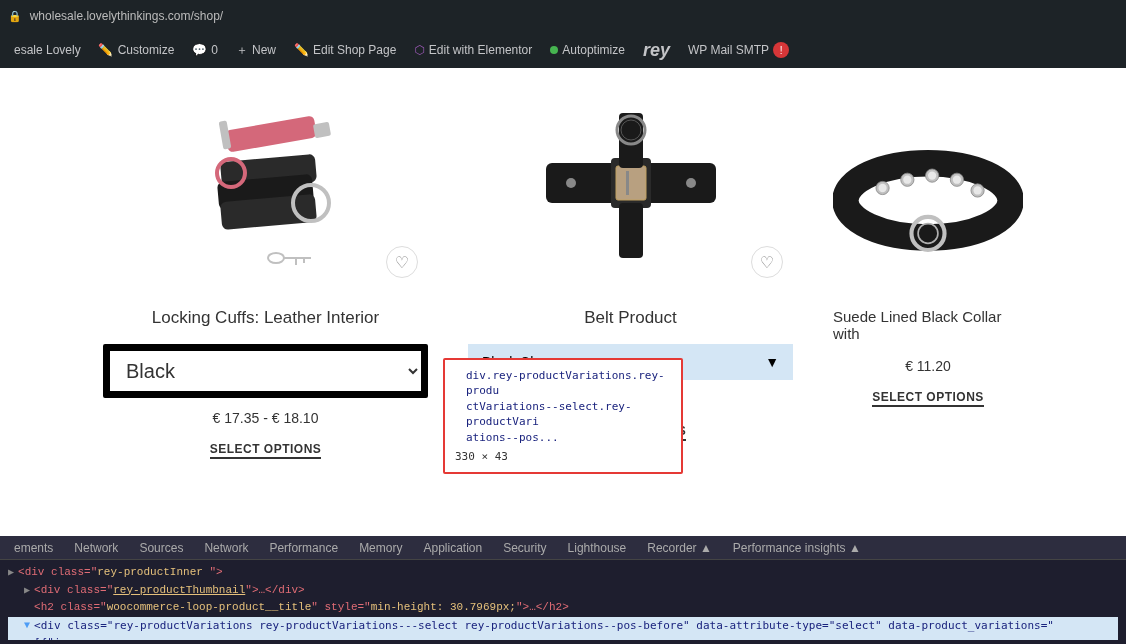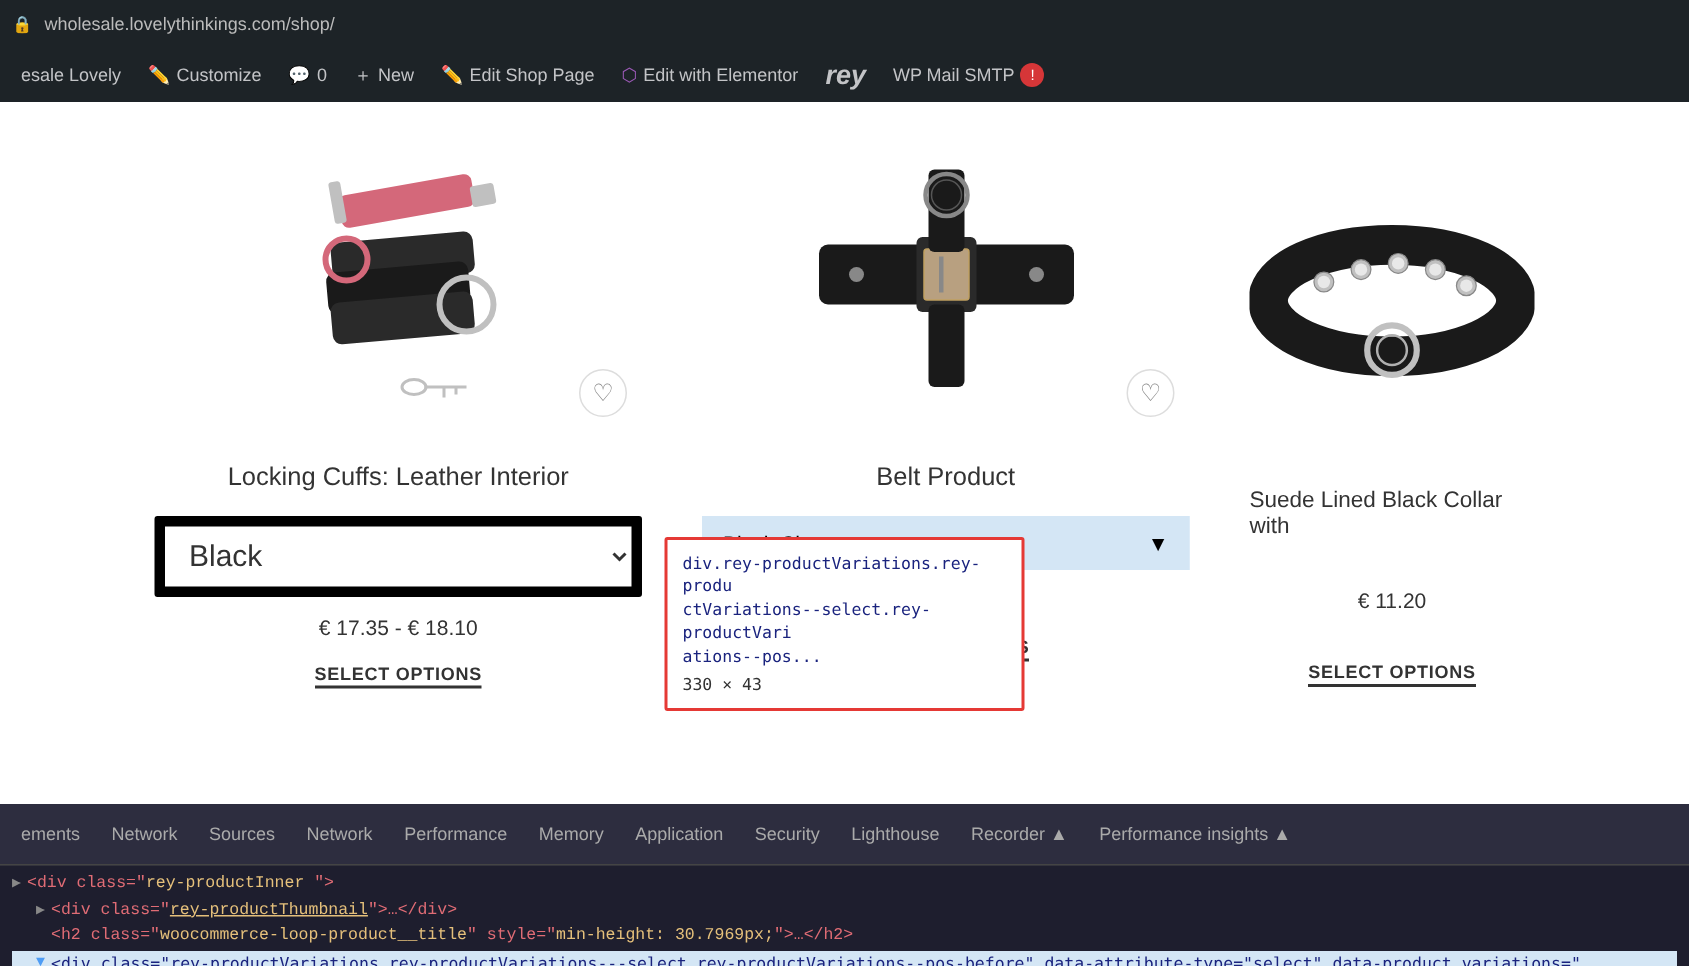--- a/index.html
+++ b/index.html
@@ -200,21 +200,21 @@
     .devtools-panel {
       background: #1e1e2e;
       height: 108px;
       position: relative;
       overflow: hidden;
     }
 
     .devtools-tabs {
       display: flex;
       background: #2d2d3f;
-      height: 41px;
+      height: 24px;
       align-items: center;
       padding: 0 4px;
       gap: 0;
       border-bottom: 1px solid #444;
     }
     .devtools-tab {
       color: #aaa;
       font-size: 12px;
       padding: 0 10px;
       height: 28px;
@@ -263,20 +263,24 @@
     <span>New</span>
   </div>
   <div class="wp-toolbar-item">
     <span>✏️</span>
     <span>Edit Shop Page</span>
   </div>
   <div class="wp-toolbar-item">
     <span style="color:#9b59b6;">⬡</span>
     <span>Edit with Elementor</span>
   </div>
+  <div class="wp-toolbar-item">
+    <span class="autoptimize-dot"></span>
+    <span>Autoptimize</span>
+  </div>
   <div class="wp-toolbar-item rey-logo">
     <span>rey</span>
   </div>
   <div class="wp-toolbar-item">
     <span>WP Mail SMTP</span>
     <span class="wp-mail-badge">!</span>
   </div>
 </div>
 
 <div class="shop-area">
@@ -333,38 +337,38 @@
         <circle cx="100" cy="22" r="14" fill="none" stroke="#888" stroke-width="3"></circle>
         <circle cx="100" cy="22" r="10" fill="none" stroke="#555" stroke-width="1"></circle>
 
         <circle cx="40" cy="75" r="5" fill="#888"></circle>
         <circle cx="160" cy="75" r="5" fill="#888"></circle>
       </svg>
       <div class="wishlist-btn">♡</div>
     </div>
 
     <div class="selector-tooltip" style="position:absolute; top:270px; left:-5px;">
-      <div style="color:#1a237e; font-family: monospace; font-size:11px; line-height:1.4;">div.rey-productVariations.rey-produ<br>ctVariations--select.rey-productVari<br>ations--pos...</div>
+      <div style="color:#1a237e; font-family: monospace; font-size:11px; line-height:1.4;margin-left:11px;">div.rey-productVariations.rey-produ<br>ctVariations--select.rey-productVari<br>ations--pos...</div>
       <div class="tooltip-size">330 × 43</div>
     </div>
 
     <h3 class="product-title">Belt Product</h3>
 
     <div style="width:100%; position:relative; margin-bottom:12px;">
       <div style="background:#d4e6f5; border:2px solid #d4e6f5; width:100%; padding:8px 12px; font-size:14px; display:flex; align-items:center; justify-content:space-between; cursor:pointer;">
         <span>Black Cherry</span>
         <span>▼</span>
       </div>
     </div>
 
     <div class="product-price">€ 17.80</div>
     <button class="select-options-btn">SELECT OPTIONS</button>
   </div>
 
-  <div class="product-card product-card-right" style="width:230px; overflow:hidden;gap:17px;">
+  <div class="product-card product-card-right" style="width:230px; overflow:hidden;">
     <div class="product-image-wrap">
 
       <svg width="230" height="170" viewBox="0 0 230 170">
 
         <ellipse cx="115" cy="100" rx="100" ry="45" fill="none" stroke="#1a1a1a" stroke-width="32"></ellipse>
 
         <circle cx="60" cy="85" r="8" fill="#c0c0c0" stroke="#888" stroke-width="1"></circle>
         <circle cx="60" cy="85" r="5" fill="#e8e8e8"></circle>
         <circle cx="90" cy="75" r="8" fill="#c0c0c0" stroke="#888" stroke-width="1"></circle>
         <circle cx="90" cy="75" r="5" fill="#e8e8e8"></circle>

